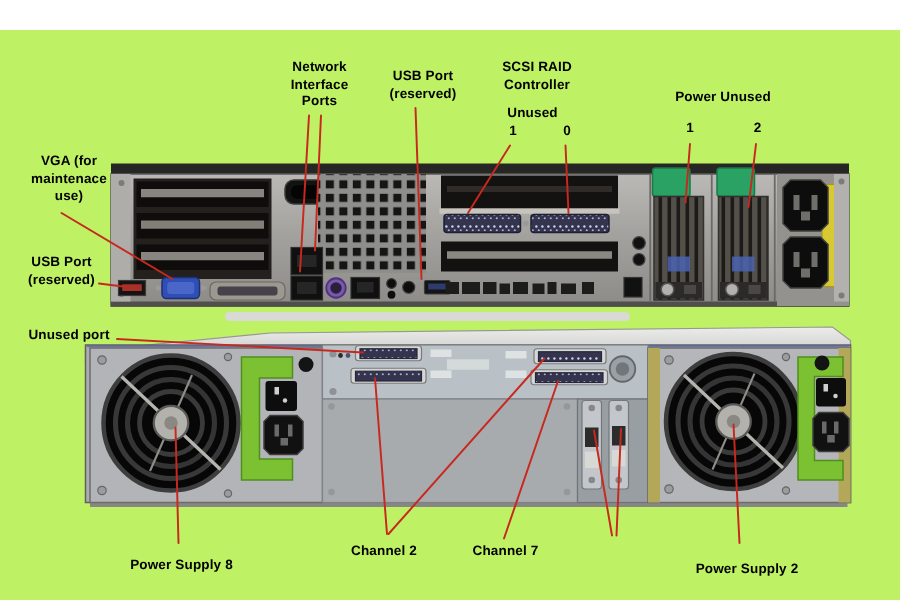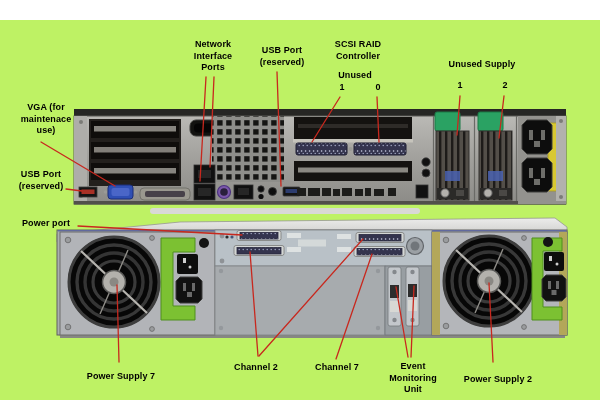--- a/index.html
+++ b/index.html
@@ -298,30 +298,27 @@
 <div class="label c" style="left:183px;top:19px;width:60px">Network
 Interface
 Ports</div>
 <div class="label c" style="left:247px;top:25px;width:70px">USB Port
 (reserved)</div>
 <div class="label c u" style="left:327px;top:19px;width:62px">SCSI RAID
 Controller</div>
 <div class="label c u" style="left:331px;top:50px;width:48px">Unused</div>
 <div class="label c u" style="left:336px;top:62px;width:12px">1</div>
 <div class="label c u" style="left:372px;top:62px;width:12px">0</div>
-<div class="label c u" style="left:442px;top:39px;width:80px">Unused Supply</div>
+<div class="label c u" style="left:442px;top:39px;width:80px">Power Unused</div>
 <div class="label c u" style="left:454px;top:60px;width:12px">1</div>
 <div class="label c u" style="left:499px;top:60px;width:12px">2</div>
 <div class="label" style="left:8px;top:82px;width:76px">VGA (for
 maintenace
 use)</div>
 <div class="label" style="left:6px;top:149px;width:70px">USB Port
 (reserved)</div>
-<div class="label" style="left:5px;top:198px;width:82px">Power port</div>
-<div class="label c u" style="left:75px;top:351px;width:92px">Power Supply 7</div>
+<div class="label" style="left:5px;top:198px;width:82px">Unused port</div>
+<div class="label c u" style="left:75px;top:351px;width:92px">Power Supply 8</div>
 <div class="label c" style="left:223px;top:342px;width:66px">Channel 2</div>
 <div class="label c" style="left:304px;top:342px;width:66px">Channel 7</div>
-<div class="label c u" style="left:382px;top:341px;width:62px">Event
-Monitoring
-Unit</div>
 <div class="label c u" style="left:452px;top:354px;width:92px">Power Supply 2</div>
 
 </div>
 
 </body></html>

